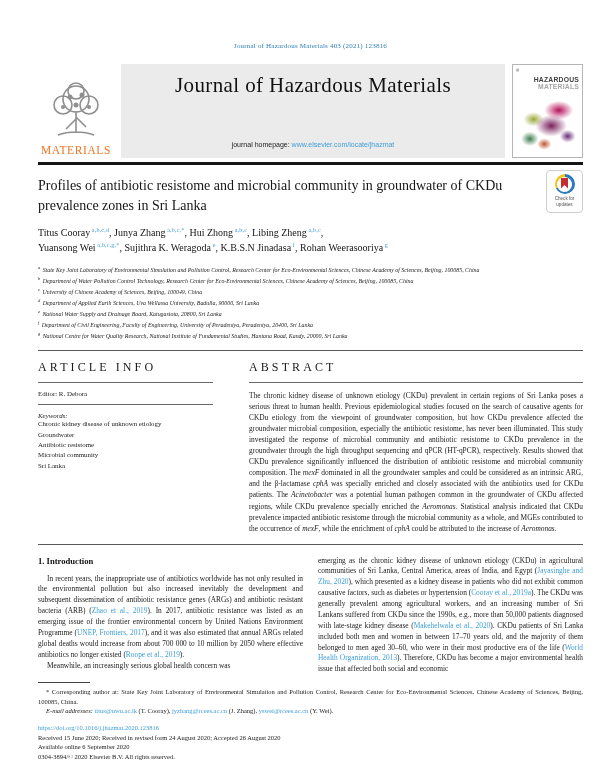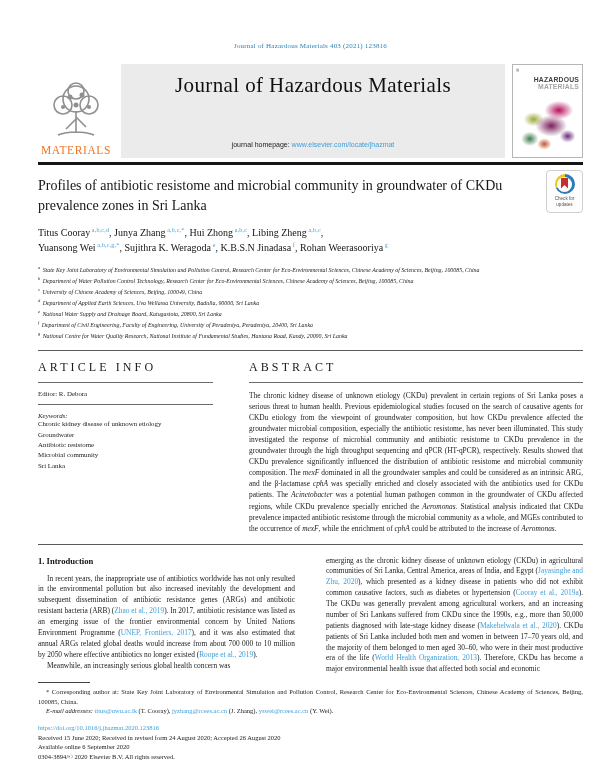--- a/index.html
+++ b/index.html
@@ -67,21 +67,21 @@
   .info-col{width:175px; flex:none;}
   .abs-col{flex:1; margin-left:36px;}
   .sec-heading{font-size:12px; letter-spacing:3.1px; color:#1a1a1a;}
   .mini-rule{border-top:1px solid #6a6a6a; margin:7px 0;}
   .editor-line{font-size:6.9px; color:#222;}
   .kw-label{font-size:6.9px; font-style:italic;}
   .kw-item{font-size:6.9px; line-height:1.5; color:#222;}
   .abs-text{font-size:7.4px; line-height:1.49; text-align:justify; color:#1b1b1b; margin-top:7px;}
 
   
-  .body-cols{display:flex; gap:31px; margin-top:11px;}
+  .body-cols{display:flex; gap:15px; margin-top:11px;}
   .col{flex:1; min-width:0;}
   .intro-h{font-size:8.6px; font-weight:bold; color:#111; margin-bottom:8px;}
   .body-p{font-size:7.4px; line-height:1.47; text-align:justify; color:#1b1b1b; text-indent:9px;}
   .body-p.noindent{text-indent:0;}
   .seg-link{color:var(--link);}
   .seg-i{font-style:italic;}
 
   
   .footnote{margin-top:7px;}
   .fn-sep{width:52px; border-top:1px solid #444; margin-bottom:4px;}

